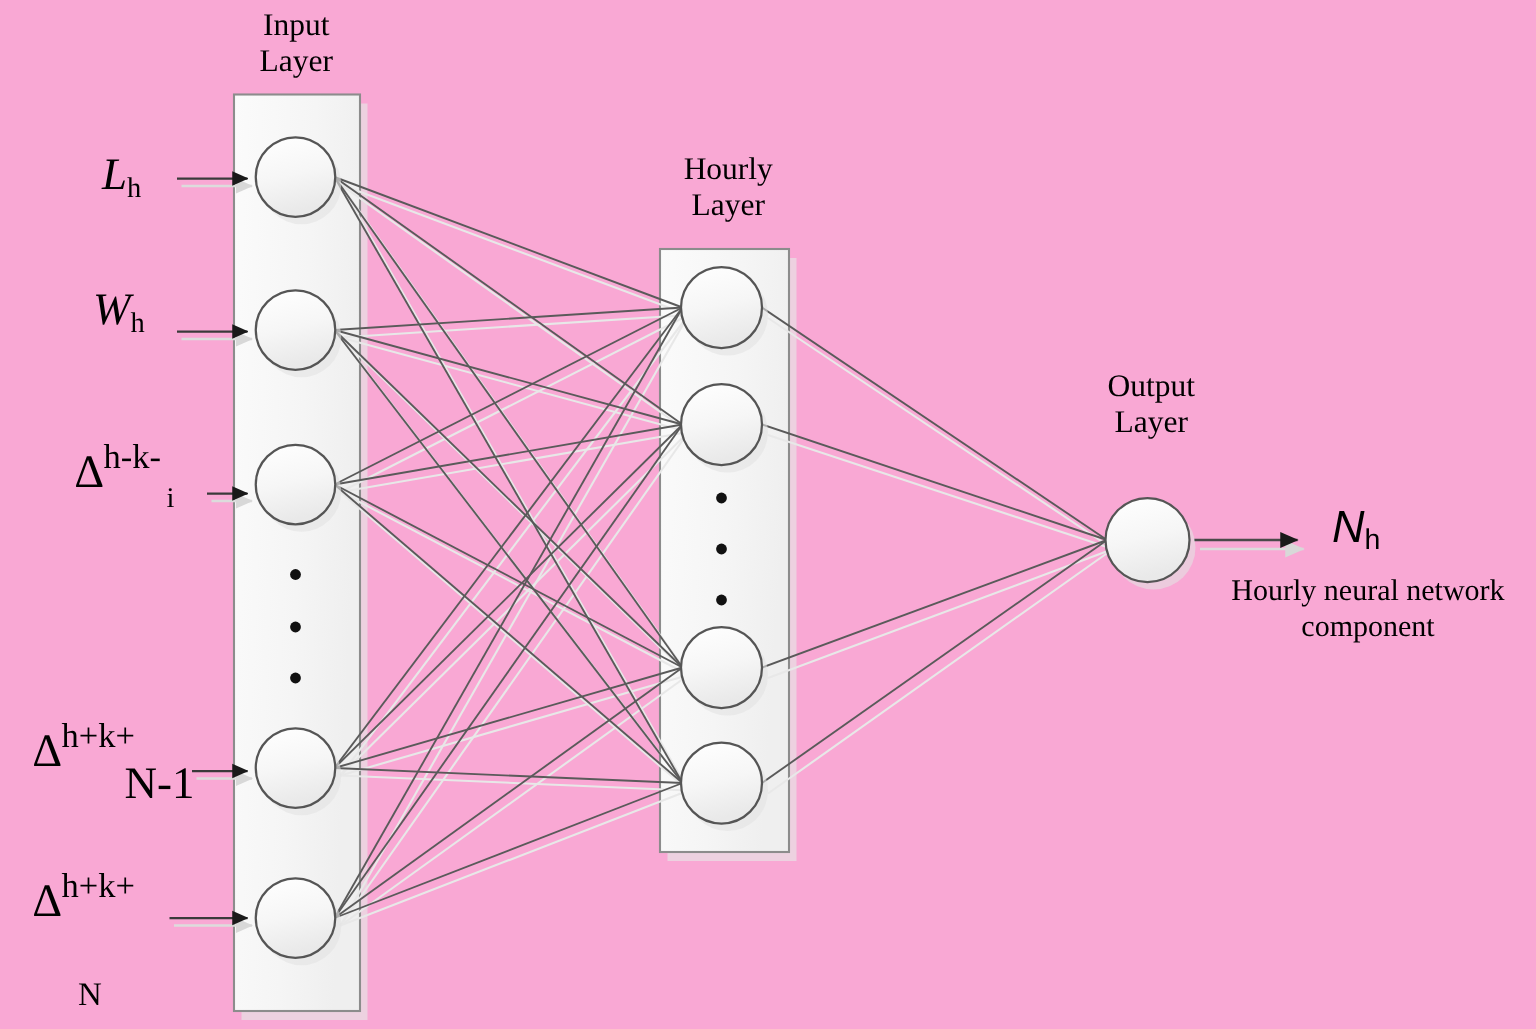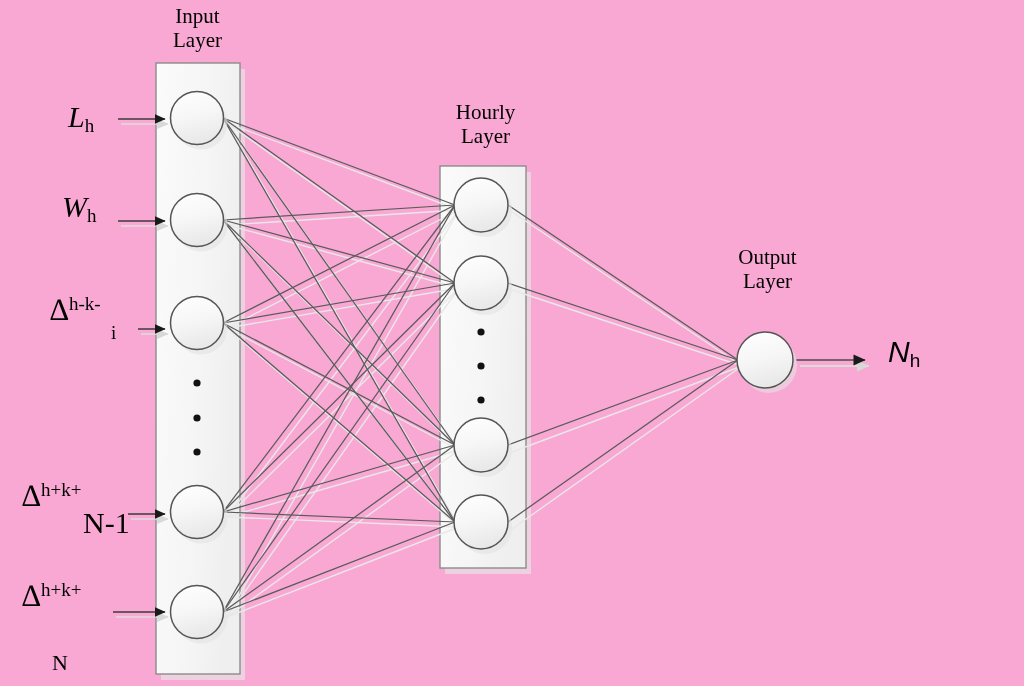--- a/index.html
+++ b/index.html
@@ -53,21 +53,21 @@
     position: absolute;
     font-size: 27px;
     font-family: "Liberation Serif", "DejaVu Serif", serif;
     white-space: nowrap;
   }
   .delta-label .dtri {
     font-style: italic;
     font-size: 31px;
   }
   .delta-label .sup {
-    font-size: 19px;
+    font-size: 23px;
     vertical-align: 0.55em;
   }
   .delta-sub {
     position: absolute;
     font-size: 19px;
     font-family: "Liberation Serif", "DejaVu Serif", serif;
   }
   .out-label {
     position: absolute;
     font-size: 30px;
@@ -122,20 +122,22 @@
 
   <div class="delta-label" style="left:22px; top:578px;">
     <span class="dtri">∆</span><span class="sup">h+k+</span>
   </div>
   <div class="delta-sub" style="left:52px; top:650px; font-size:22px;">N</div>
 
   <div class="out-label" style="left:888px; top:335px;">
     <span>N</span><span class="sub">h</span>
   </div>
 
+  <div class="out-caption" style="left:800px; top:382px; width:224px;">Hourly neural network
+component</div>
 
   <svg class="diagram" viewBox="0 0 1024 686">
     <defs>
       <linearGradient id="nodeGrad" x1="0" y1="0" x2="0.25" y2="1">
         <stop offset="0%" stop-color="#ffffff"></stop>
         <stop offset="55%" stop-color="#f6f6f6"></stop>
         <stop offset="100%" stop-color="#e9e9e9"></stop>
       </linearGradient>
       <linearGradient id="boxGrad" x1="0" y1="0" x2="1" y2="0.3">
         <stop offset="0%" stop-color="#fbfbfb"></stop>

